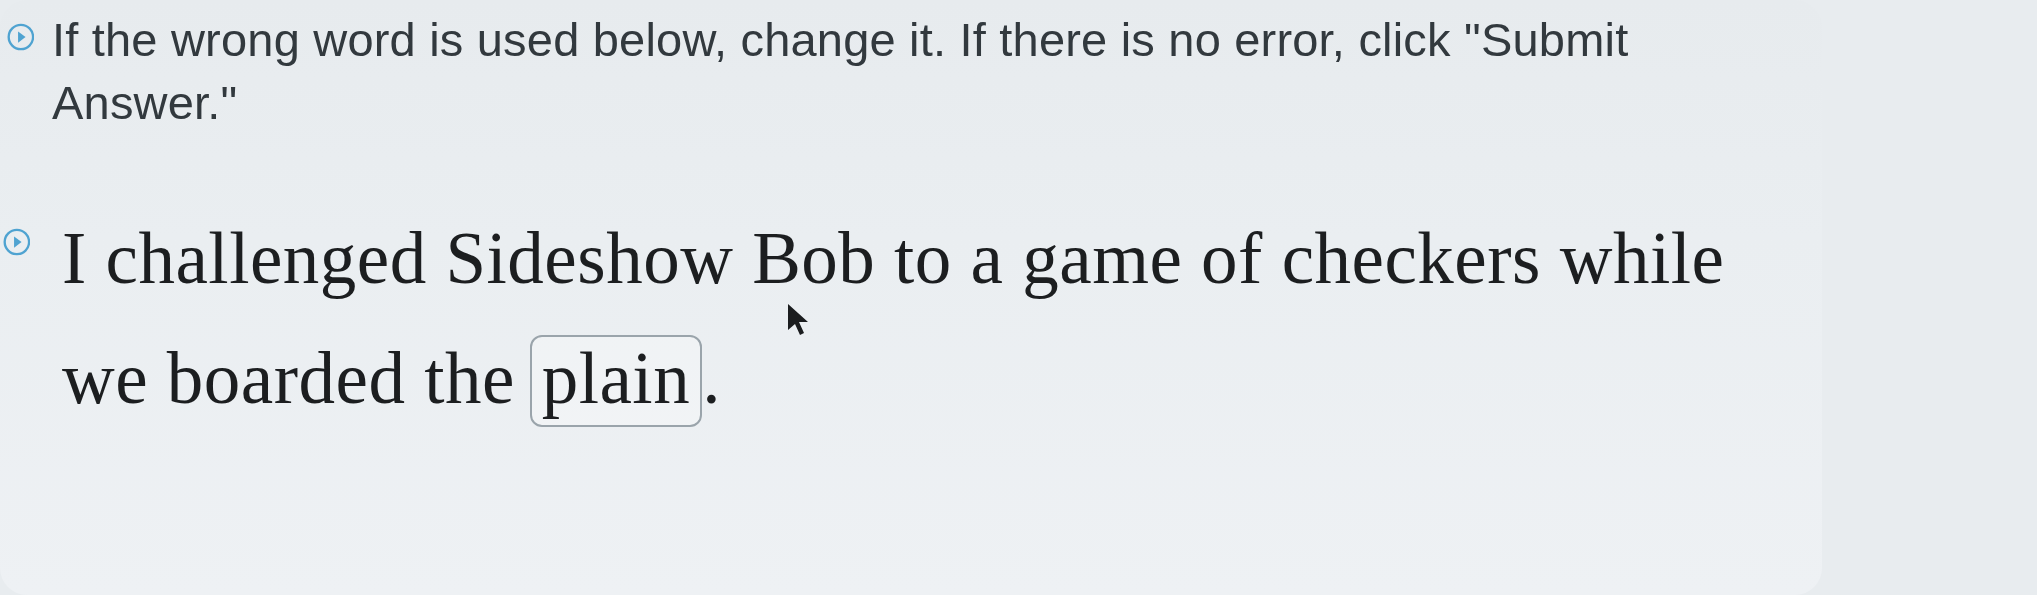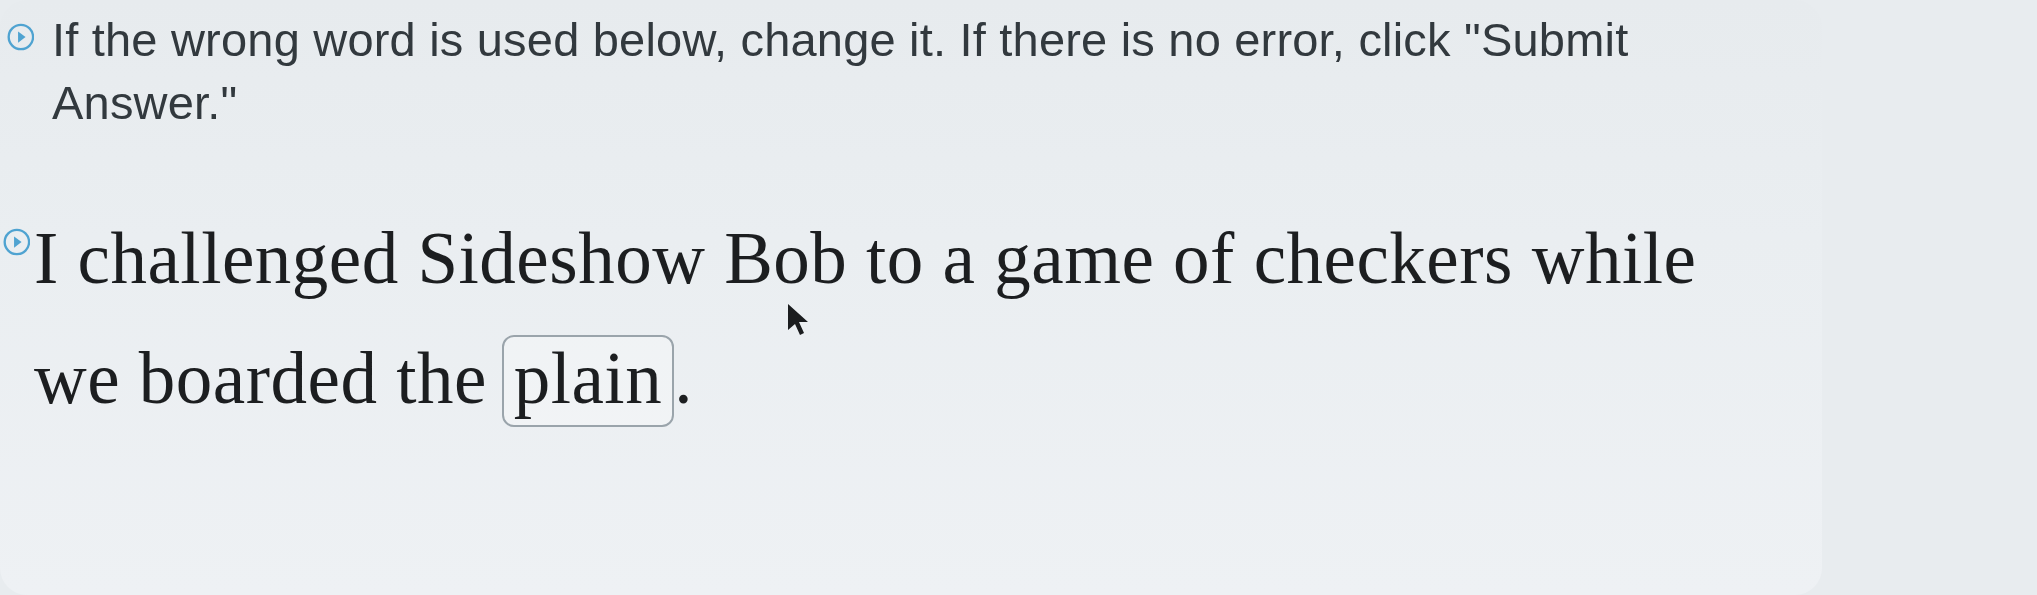--- a/index.html
+++ b/index.html
@@ -43,21 +43,21 @@
     font-size: 47px;
     line-height: 1.35;
     color: #32393e;
     font-weight: 400;
     letter-spacing: 0.2px;
   }
   .sentence-row {
     display: flex;
     align-items: flex-start;
     padding: 40px 24px 0 0;
-    gap: 4px;
+    gap: 32px;
   }
   .sentence-bullet {
     flex: 0 0 auto;
     width: 30px;
     height: 70px;
     display: flex;
     align-items: center;
     justify-content: flex-end;
     margin-top: 8px;
   }

